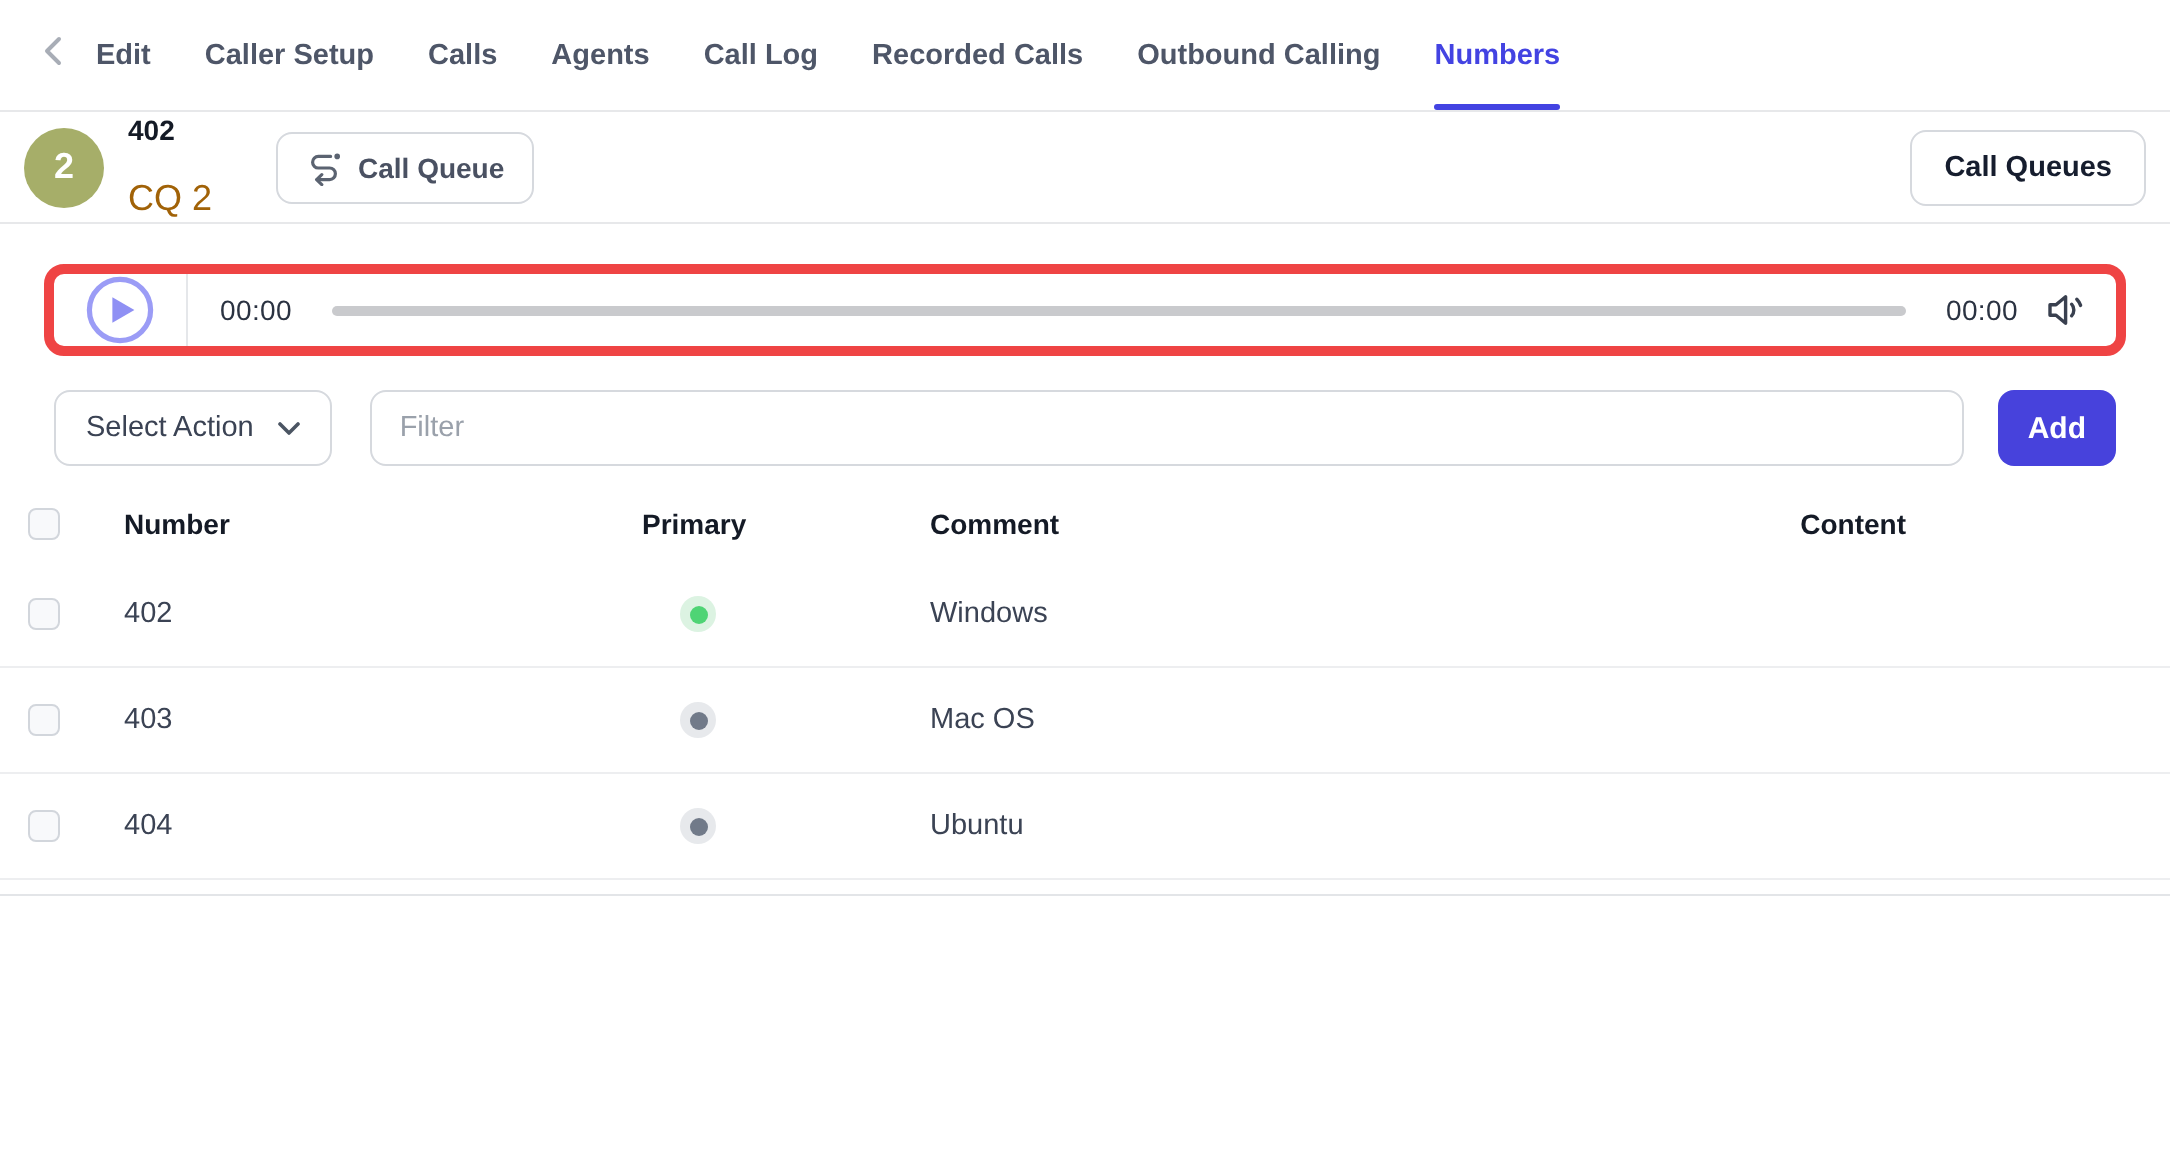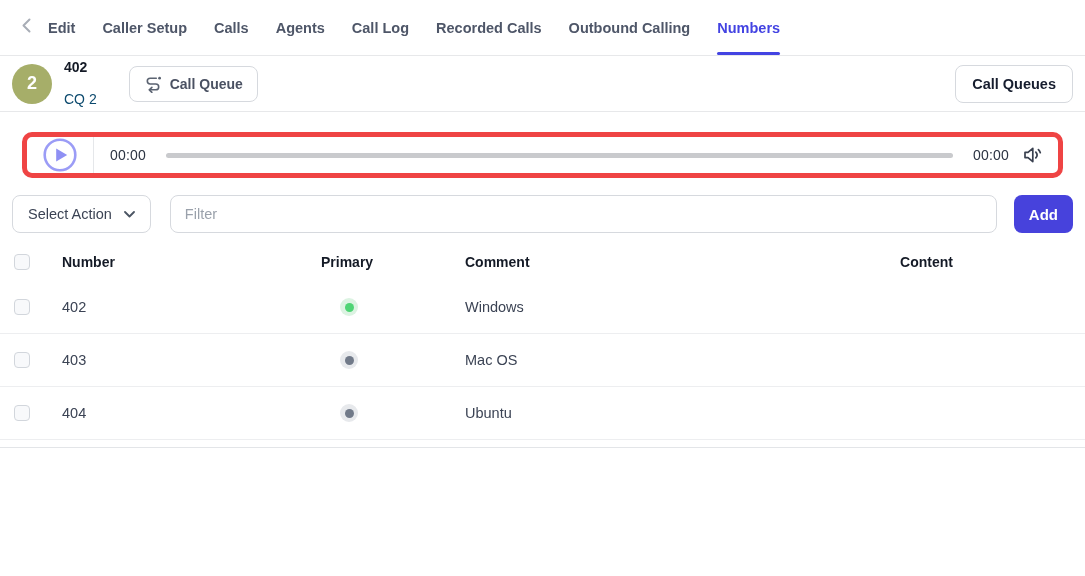--- a/index.html
+++ b/index.html
@@ -36,21 +36,21 @@
     height:56px; border-bottom:1px solid #e7e8ea;
     display:flex; align-items:center; padding:0 12px;
   }
   .avatar {
     width:40px; height:40px; border-radius:50%;
     background:#a6ae69; color:#fff; font-weight:700; font-size:18px;
     display:flex; align-items:center; justify-content:center; flex:0 0 auto;
   }
   .hdr-titles { margin-left:12px; line-height:1.25; }
   .hdr-title { font-size:14px; font-weight:700; color:#141a26; }
-  .hdr-sub { font-size:14px; color:#0c4a6e; margin-top:14px; }
+  .hdr-sub { font-size:18px; color:#a16207; margin-top:14px; }
   .btn-outline {
     display:flex; align-items:center; gap:8px;
     border:1px solid #d6d9de; border-radius:8px; background:#fff;
     padding:0 14px; height:36px; cursor:pointer;
     font-family:inherit; font-size:14px; font-weight:700; color:#4a5162;
   }
   .cq-btn { margin-left:32px; }
   .spacer { flex:1; }
   .cqs-btn { font-size:14.5px; color:#161d2e; padding:0 16px; height:38px; }
 
@@ -65,21 +65,21 @@
     display:flex; align-items:center; justify-content:center; flex:0 0 auto;
   }
   .play-btn { width:36px; height:36px; background:none; border:none; padding:0; cursor:pointer; display:flex; }
   .time { font-size:14px; color:#2b3342; margin:0 0 0 16px; flex:0 0 auto; letter-spacing:.2px; }
   .time-right { margin:0 14px 0 0; }
   .seekbar { flex:1; margin:0 20px; height:14px; display:flex; align-items:center; cursor:pointer; }
   .seek-track { width:100%; height:5px; border-radius:3px; background:#c9cacd; }
   .vol-btn { background:none; border:none; padding:0 14px 0 0; cursor:pointer; display:flex; }
 
   
-  .toolbar { margin:17px 12px 0; display:flex; align-items:center; }
+  .toolbar { margin:17px 27px 0; display:flex; align-items:center; }
   .select-action {
     display:flex; align-items:center; gap:12px;
     border:1px solid #d6d9de; border-radius:8px; background:#fff;
     height:38px; padding:0 15px; cursor:pointer;
     font-family:inherit; font-size:14.5px; color:#3b4354; flex:0 0 auto;
   }
   .filter-input {
     flex:1; height:38px; margin-left:19px;
     border:1px solid #d6d9de; border-radius:8px;
     padding:0 14px; font-family:inherit; font-size:14.5px; color:#3b4354;

